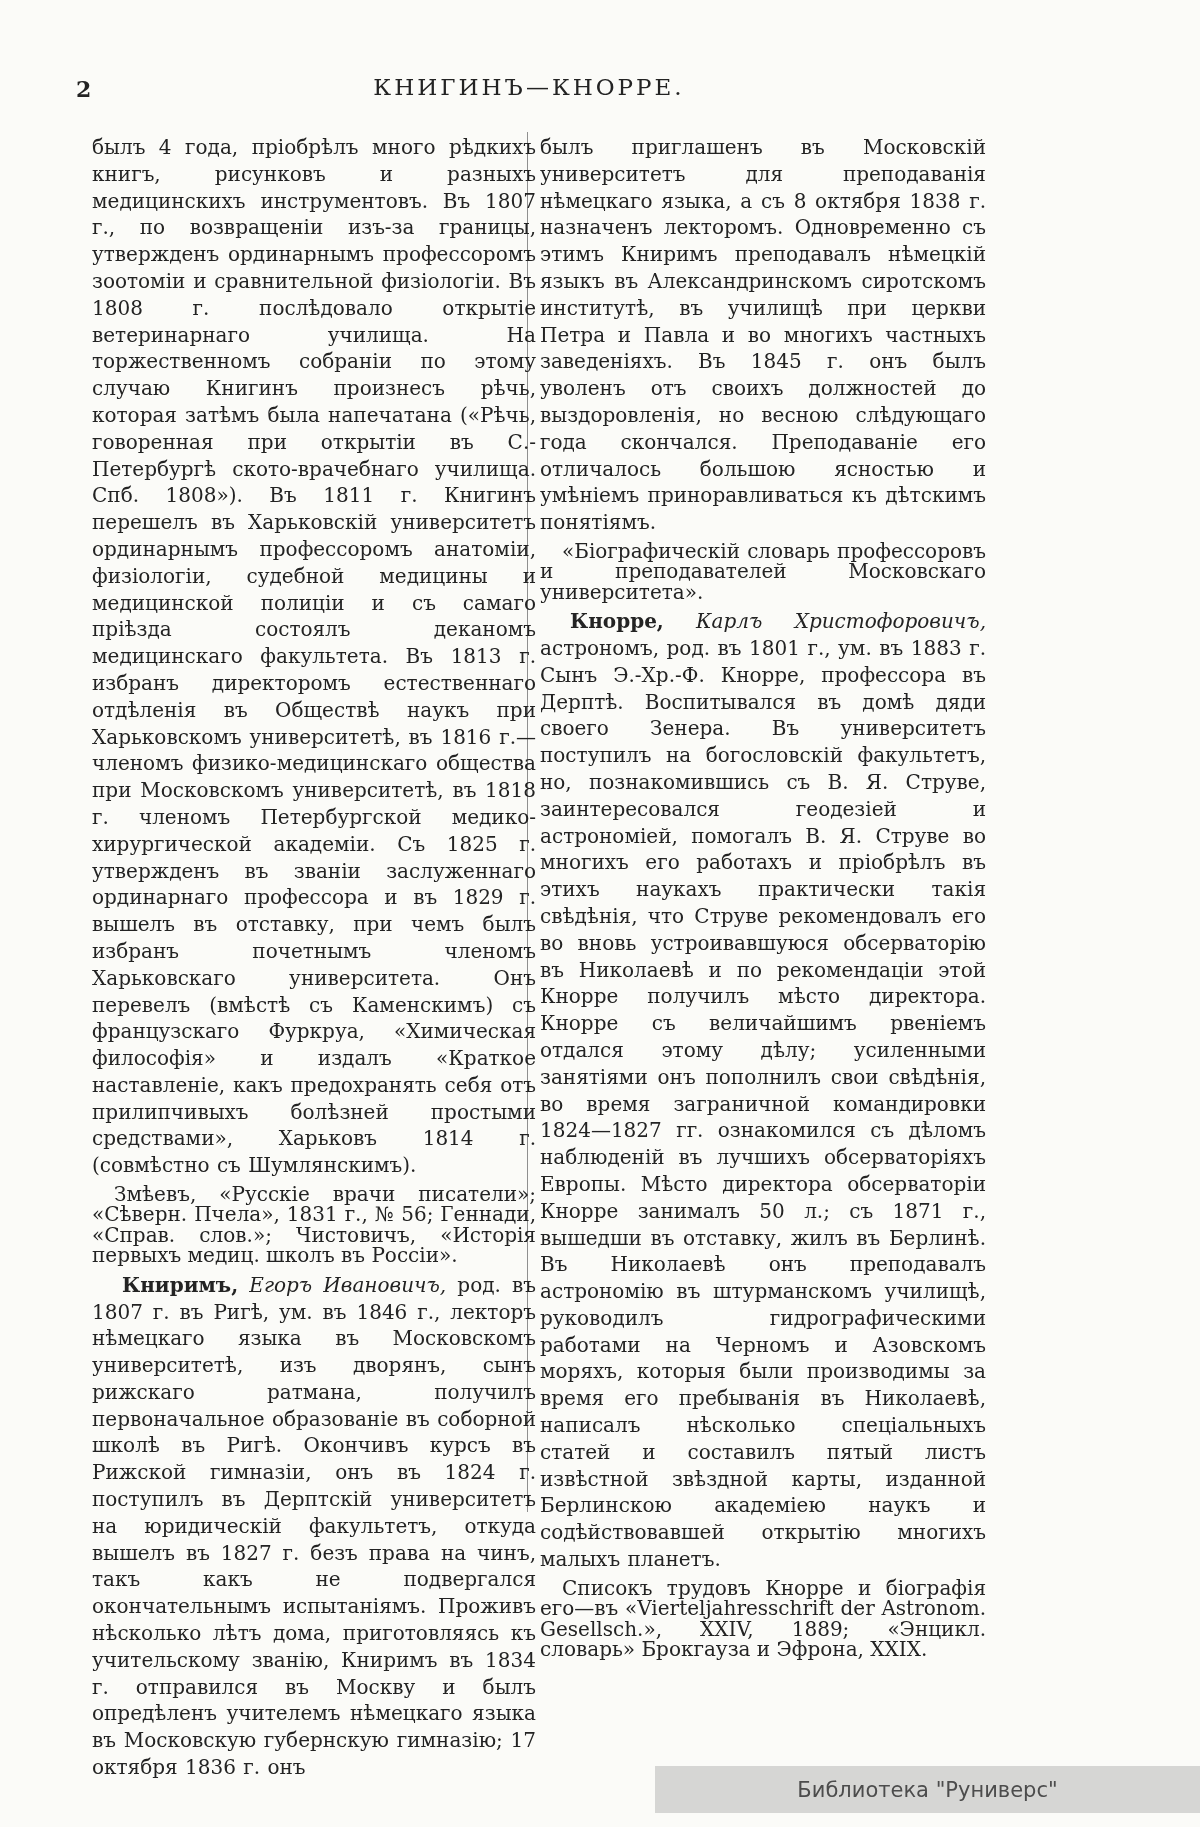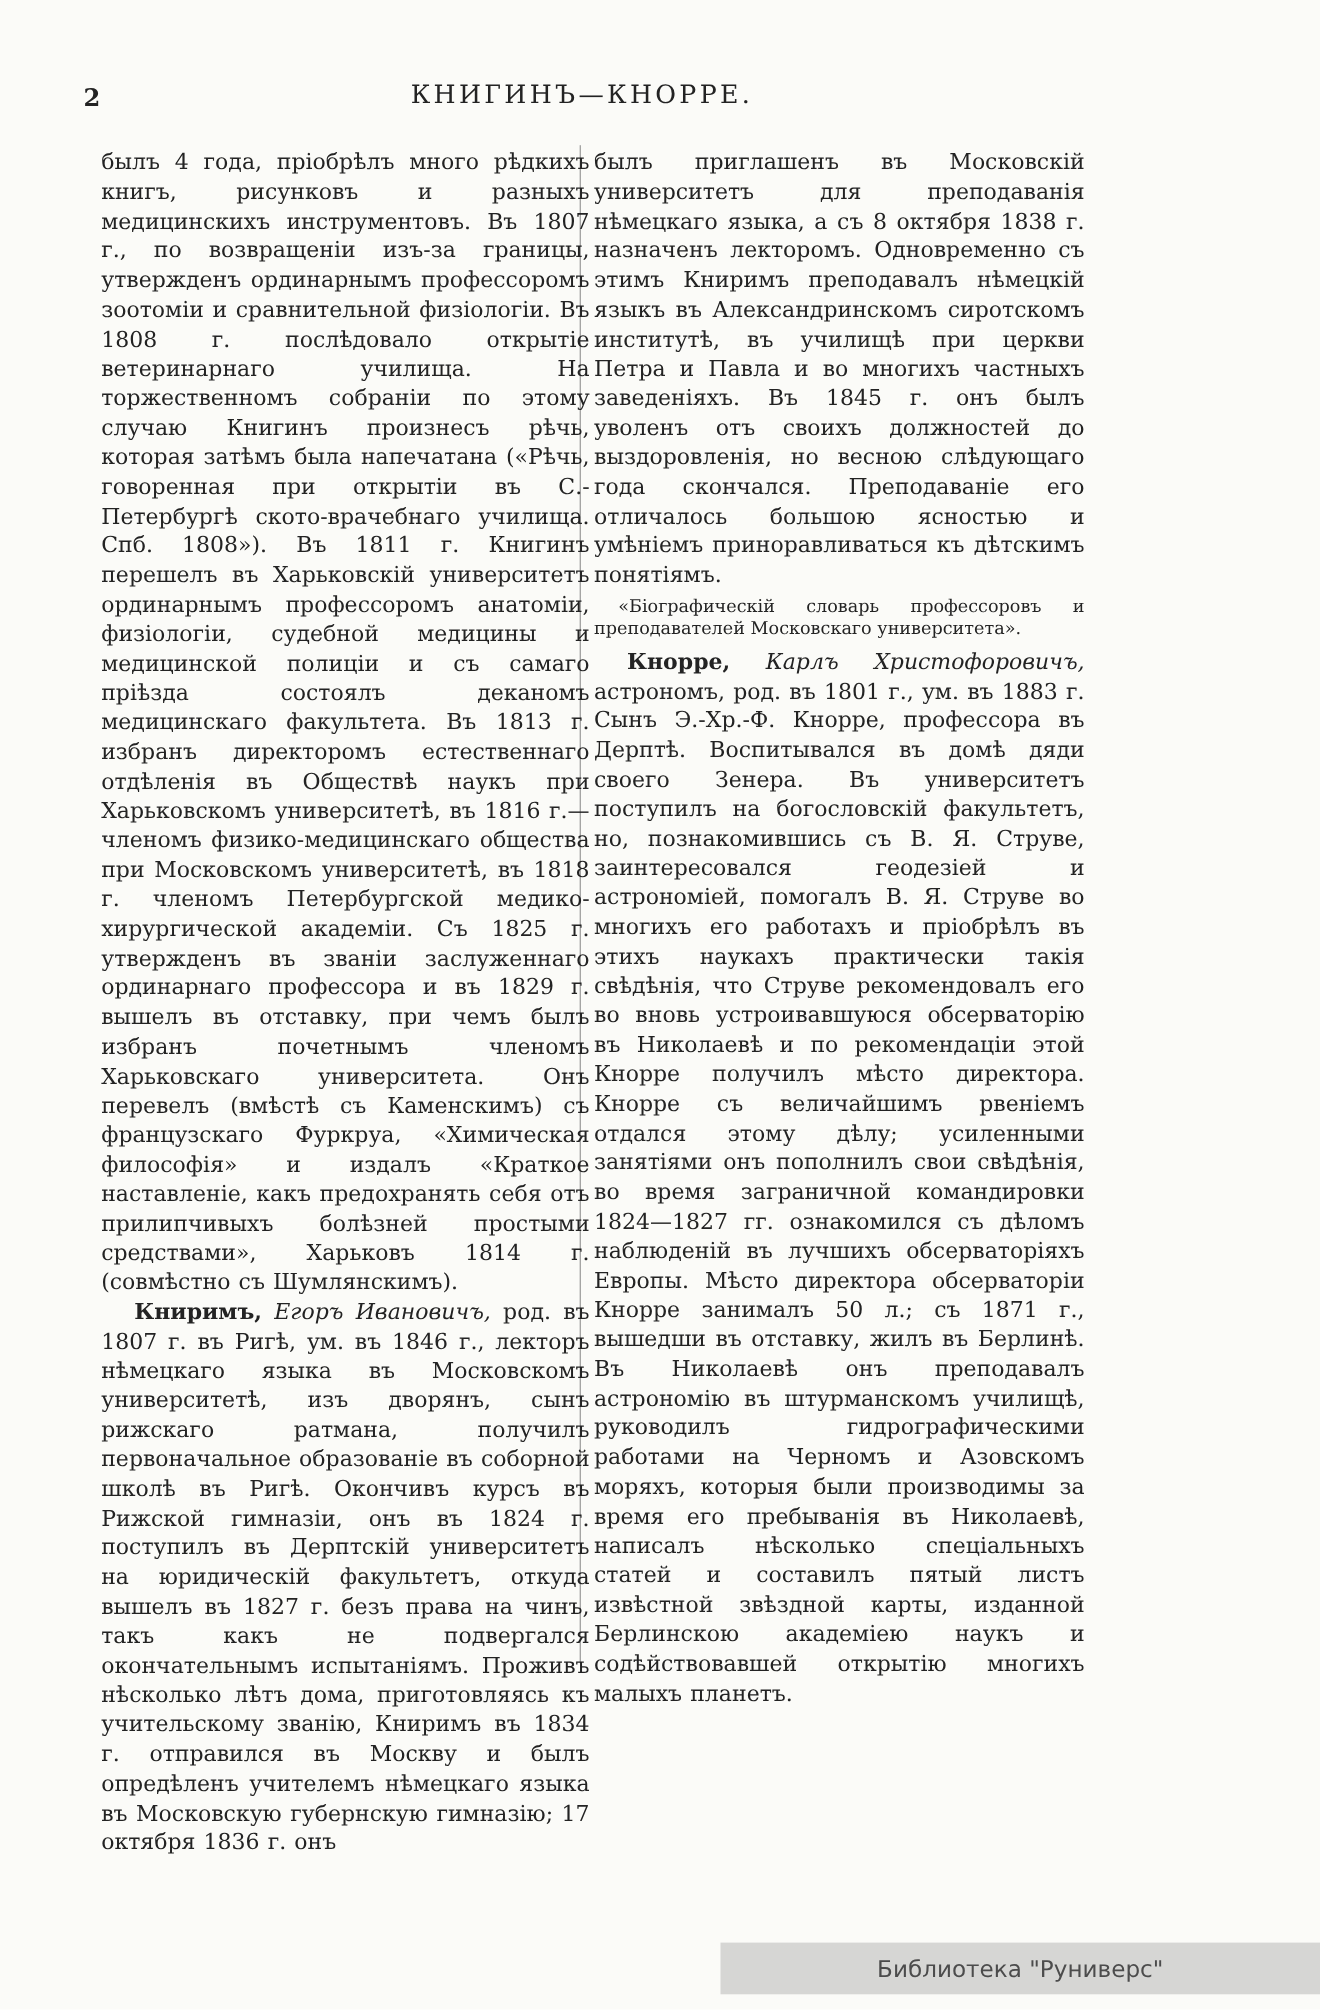--- a/index.html
+++ b/index.html
@@ -41,21 +41,21 @@
   .col-left  { left:92px;  width:444px; }
   .col-right { left:540px; width:446px; }
   p.para {
     font-size:20px;
     line-height:26.8px;
     text-indent:30px;
     word-spacing:1px;
   }
   p.no-indent { text-indent:0; }
   p.small {
-    font-size:16px;
+    font-size:20px;
     line-height:20.4px;
     text-indent:22px;
     margin:5px 0 6px 0;
     word-spacing:0;
   }
   .bold { font-weight:bold;margin-top:24px; }
   .italic { font-style:italic; }
   .watermark {
     position:absolute;
     left:655px; right:0; bottom:14px;
@@ -74,26 +74,28 @@
 
   <div class="header">
     <div class="page-number">2</div>
     <div class="header-title">КНИГИНЪ—КНОРРЕ.</div>
   </div>
 
   <div class="divider"></div>
 
   <div class="column col-left">
       <p class="para no-indent"><span>былъ 4 года, пріобрѣлъ много рѣдкихъ книгъ, рисунковъ и разныхъ медицинскихъ инструментовъ. Въ 1807 г., по возвращеніи изъ-за границы, утвержденъ ординарнымъ профессоромъ зоотоміи и сравнительной физіологіи. Въ 1808 г. послѣдовало открытіе ветеринарнаго училища. На торжественномъ собраніи по этому случаю Книгинъ произнесъ рѣчь, которая затѣмъ была напечатана («Рѣчь, говоренная при открытіи въ С.-Петербургѣ ското-врачебнаго училища. Спб. 1808»). Въ 1811 г. Книгинъ перешелъ въ Харьковскій университетъ ординарнымъ профессоромъ анатоміи, физіологіи, судебной медицины и медицинской полиціи и съ самаго пріѣзда состоялъ деканомъ медицинскаго факультета. Въ 1813 г. избранъ директоромъ естественнаго отдѣленія въ Обществѣ наукъ при Харьковскомъ университетѣ, въ 1816 г.—членомъ физико-медицинскаго общества при Московскомъ университетѣ, въ 1818 г. членомъ Петербургской медико-хирургической академіи. Съ 1825 г. утвержденъ въ званіи заслуженнаго ординарнаго профессора и въ 1829 г. вышелъ въ отставку, при чемъ былъ избранъ почетнымъ членомъ Харьковскаго университета. Онъ перевелъ (вмѣстѣ съ Каменскимъ) съ французскаго Фуркруа, «Химическая философія» и издалъ «Краткое наставленіе, какъ предохранять себя отъ прилипчивыхъ болѣзней простыми средствами», Харьковъ 1814 г. (совмѣстно съ Шумлянскимъ).</span></p>
+      <p class="para small"><span>Змѣевъ, «Русскіе врачи писатели»; «Сѣверн. Пчела», 1831 г., № 56; Геннади, «Справ. слов.»; Чистовичъ, «Исторія первыхъ медиц. школъ въ Россіи».</span></p>
       <p class="para"><span class="bold">Книримъ,</span><span class="italic"> Егоръ Ивановичъ,</span><span> род. въ 1807 г. въ Ригѣ, ум. въ 1846 г., лекторъ нѣмецкаго языка въ Московскомъ университетѣ, изъ дворянъ, сынъ рижскаго ратмана, получилъ первоначальное образованіе въ соборной школѣ въ Ригѣ. Окончивъ курсъ въ Рижской гимназіи, онъ въ 1824 г. поступилъ въ Дерптскій университетъ на юридическій факультетъ, откуда вышелъ въ 1827 г. безъ права на чинъ, такъ какъ не подвергался окончательнымъ испытаніямъ. Проживъ нѣсколько лѣтъ дома, приготовляясь къ учительскому званію, Книримъ въ 1834 г. отправился въ Москву и былъ опредѣленъ учителемъ нѣмецкаго языка въ Московскую губернскую гимназію; 17 октября 1836 г. онъ</span></p>
     </div>
 
   <div class="column col-right">
       <p class="para no-indent"><span>былъ приглашенъ въ Московскій университетъ для преподаванія нѣмецкаго языка, а съ 8 октября 1838 г. назначенъ лекторомъ. Одновременно съ этимъ Книримъ преподавалъ нѣмецкій языкъ въ Александринскомъ сиротскомъ институтѣ, въ училищѣ при церкви Петра и Павла и во многихъ частныхъ заведеніяхъ. Въ 1845 г. онъ былъ уволенъ отъ своихъ должностей до выздоровленія, но весною слѣдующаго года скончался. Преподаваніе его отличалось большою ясностью и умѣніемъ приноравливаться къ дѣтскимъ понятіямъ.</span></p>
       <p class="para small"><span>«Біографическій словарь профессоровъ и преподавателей Московскаго университета».</span></p>
       <p class="para"><span class="bold">Кнорре,</span><span class="italic"> Карлъ Христофоровичъ,</span><span> астрономъ, род. въ 1801 г., ум. въ 1883 г. Сынъ Э.-Хр.-Ф. Кнорре, профессора въ Дерптѣ. Воспитывался въ домѣ дяди своего Зенера. Въ университетъ поступилъ на богословскій факультетъ, но, познакомившись съ В. Я. Струве, заинтересовался геодезіей и астрономіей, помогалъ В. Я. Струве во многихъ его работахъ и пріобрѣлъ въ этихъ наукахъ практически такія свѣдѣнія, что Струве рекомендовалъ его во вновь устроивавшуюся обсерваторію въ Николаевѣ и по рекомендаціи этой Кнорре получилъ мѣсто директора. Кнорре съ величайшимъ рвеніемъ отдался этому дѣлу; усиленными занятіями онъ пополнилъ свои свѣдѣнія, во время заграничной командировки 1824—1827 гг. ознакомился съ дѣломъ наблюденій въ лучшихъ обсерваторіяхъ Европы. Мѣсто директора обсерваторіи Кнорре занималъ 50 л.; съ 1871 г., вышедши въ отставку, жилъ въ Берлинѣ. Въ Николаевѣ онъ преподавалъ астрономію въ штурманскомъ училищѣ, руководилъ гидрографическими работами на Черномъ и Азовскомъ моряхъ, которыя были производимы за время его пребыванія въ Николаевѣ, написалъ нѣсколько спеціальныхъ статей и составилъ пятый листъ извѣстной звѣздной карты, изданной Берлинскою академіею наукъ и содѣйствовавшей открытію многихъ малыхъ планетъ.</span></p>
+      <p class="para small"><span>Списокъ трудовъ Кнорре и біографія его—въ «Vierteljahresschrift der Astronom. Gesellsch.», XXIV, 1889; «Энцикл. словарь» Брокгауза и Эфрона, XXIX.</span></p>
     </div>
 
   <div class="watermark">
     <span>Библиотека "Руниверс"</span>
   </div>
 
 </div>
 
 </body></html>

